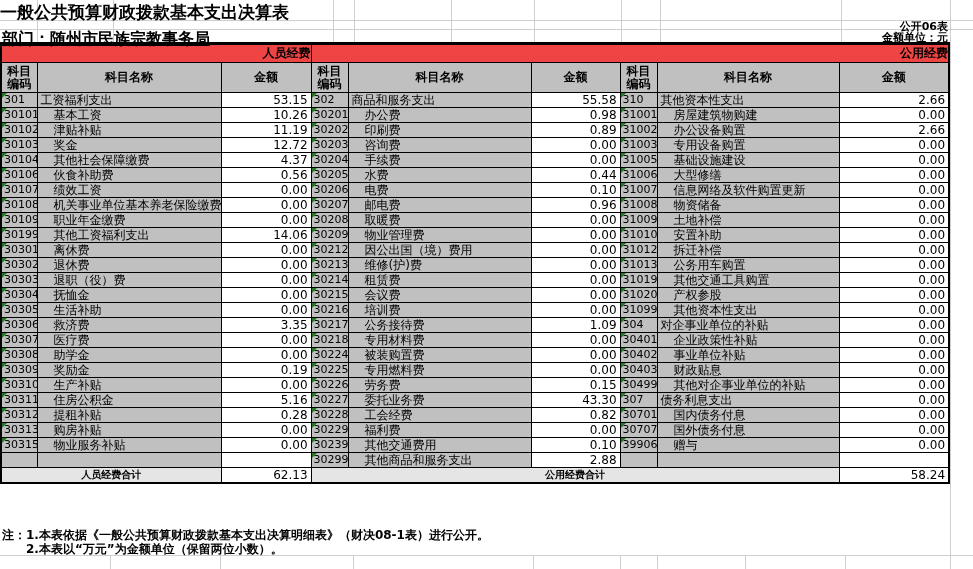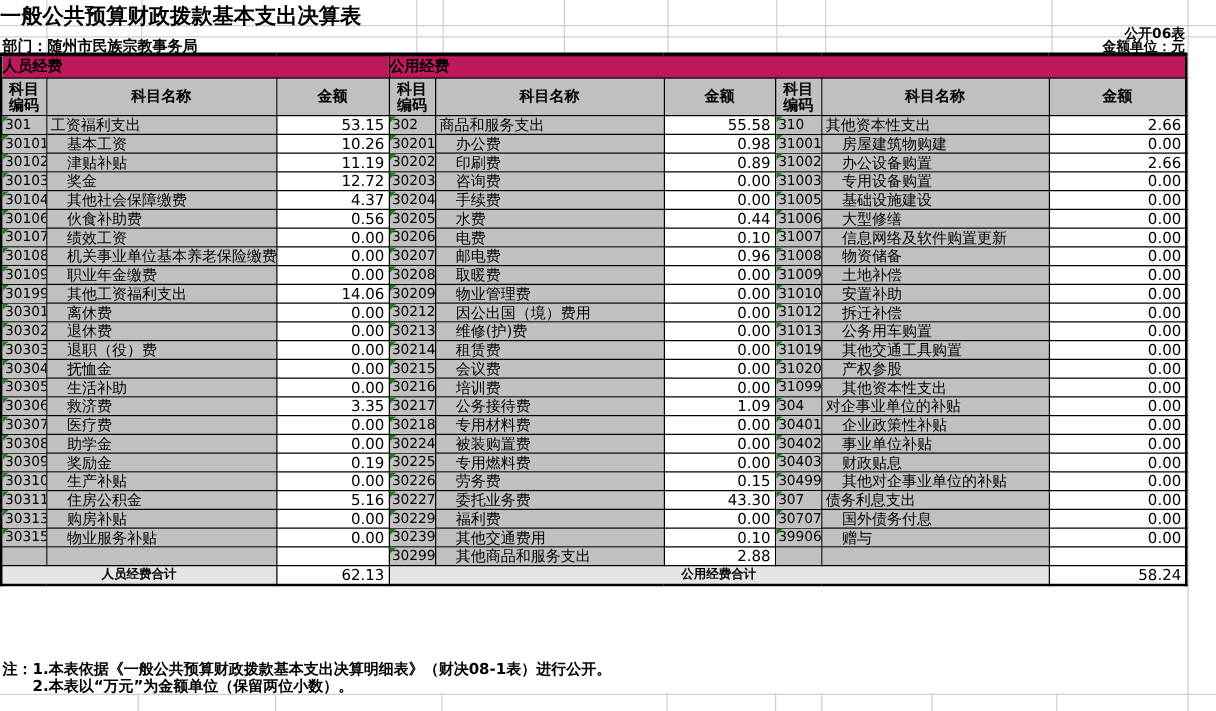--- a/index.html
+++ b/index.html
@@ -4,32 +4,32 @@
 <style>
   html,body{margin:0;padding:0;}
   body{
     width:973px;height:569px;position:relative;overflow:hidden;
     background:#ffffff;font-family:"DejaVu Sans","Liberation Sans",sans-serif;color:#000;
   }
   .gridline{position:absolute;background:#cfcfcf;z-index:0;}
   .title{position:absolute;top:1px;left:0;width:948px;
          font-size:17px;font-weight:bold;z-index:2;}
   .sheet-label{position:absolute;top:19px;right:25px;font-size:11px;font-weight:bold;z-index:2;}
-  .dept{position:absolute;top:29px;left:2px;font-size:12px;font-weight:bold;
-        z-index:2;}
+  .dept{position:absolute;top:29px;left:2px;font-size:16px;font-weight:bold;
+        text-decoration:underline;z-index:2;}
   .unit{position:absolute;top:30px;right:25px;font-size:11px;font-weight:bold;
         text-decoration:underline;z-index:2;}
   table.sheet{
     position:absolute;left:0;top:42px;width:948px;z-index:1;
     border-collapse:collapse;table-layout:fixed;
     border:2px solid #000;border-top:3px solid #000;
   }
   .sheet th,.sheet td{border:1px solid #000;overflow:hidden;white-space:nowrap;padding:0;}
   .sheet tr{height:15px;}
-  th.group{background:#be185d;font-size:12px;font-weight:bold;text-align:left;height:15px;}
+  th.group{background:#ef4444;font-size:12px;font-weight:bold;text-align:right;height:15px;padding-left:32px;}
   tr.colhead{height:30px;}
   th.colhead{background:#c0c0c0;font-size:12px;font-weight:bold;text-align:center;}
   th.codehead{white-space:normal;line-height:13px;padding:0 1px;}
   td.code{background:#c0c0c0;font-size:11px;text-align:left;padding-left:2px;
           position:relative;line-height:14px;}
   td.name{background:#c0c0c0;font-size:12px;text-align:left;padding-left:3px;line-height:14px;}
   td.name.sub{padding-left:16px;}
   td.amt{background:#ffffff;font-size:12px;text-align:right;padding-right:3px;line-height:14px;}
   td.tlabel{background:#e5e5e5;font-size:10px;font-weight:bold;text-align:center;line-height:14px;}
   .flag{position:absolute;left:0;top:0;width:0;height:0;display:block;
@@ -314,20 +314,31 @@
         <td class="name sub">住房公积金</td>
         <td class="amt">5.16</td>
         <td class="code"><i class="flag"></i>30227</td>
         <td class="name sub">委托业务费</td>
         <td class="amt">43.30</td>
         <td class="code"><i class="flag"></i>307</td>
         <td class="name">债务利息支出</td>
         <td class="amt">0.00</td>
       </tr>
       <tr>
+        <td class="code"><i class="flag"></i>30312</td>
+        <td class="name sub">提租补贴</td>
+        <td class="amt">0.28</td>
+        <td class="code"><i class="flag"></i>30228</td>
+        <td class="name sub">工会经费</td>
+        <td class="amt">0.82</td>
+        <td class="code"><i class="flag"></i>30701</td>
+        <td class="name sub">国内债务付息</td>
+        <td class="amt">0.00</td>
+      </tr>
+      <tr>
         <td class="code"><i class="flag"></i>30313</td>
         <td class="name sub">购房补贴</td>
         <td class="amt">0.00</td>
         <td class="code"><i class="flag"></i>30229</td>
         <td class="name sub">福利费</td>
         <td class="amt">0.00</td>
         <td class="code"><i class="flag"></i>30707</td>
         <td class="name sub">国外债务付息</td>
         <td class="amt">0.00</td>
       </tr>

